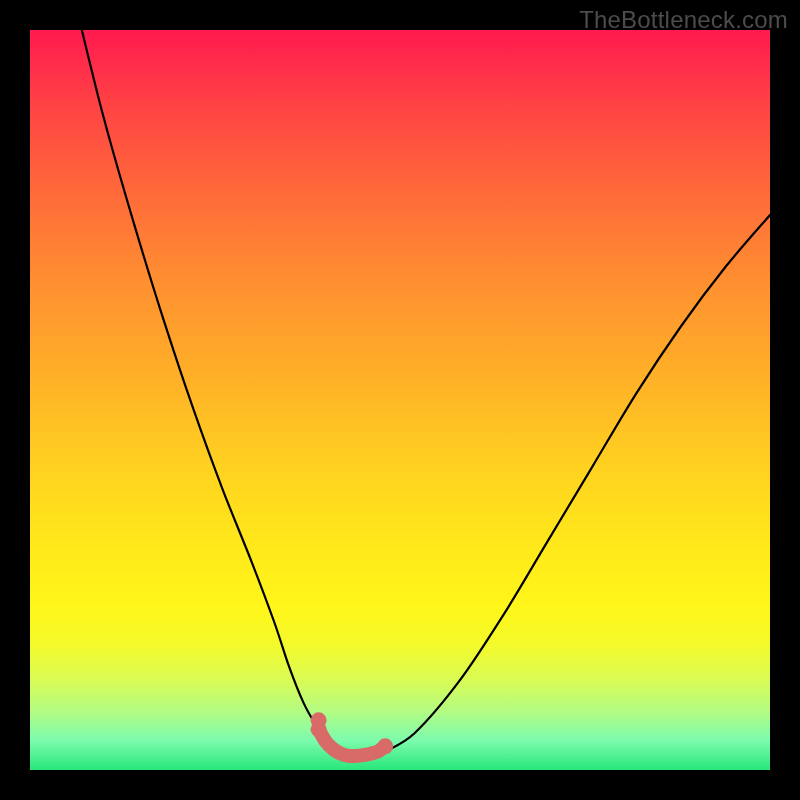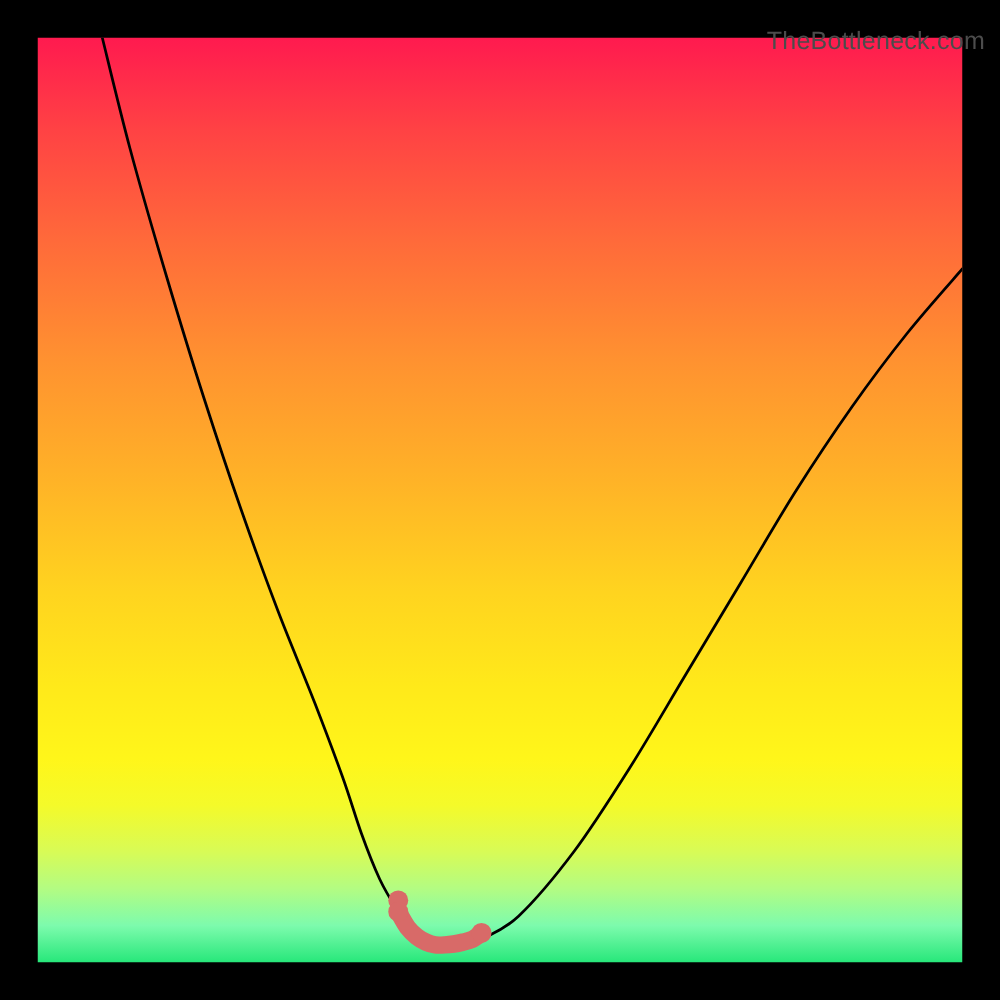--- a/index.html
+++ b/index.html
@@ -8,25 +8,24 @@
     position: relative;
     width: 800px;
     height: 800px;
     background: #000;
   }
   .watermark {
     position: absolute;
     top: 6px;
     right: 12px;
     font-family: Arial, Helvetica, sans-serif;
-    font-size: 20px;
+    font-size: 24px;
     color: #4c4c4c;
     letter-spacing: 0.2px;
     z-index: 10;
-    margin-top: 16px;
   }
   .plot-area {
     position: absolute;
     left: 30px;
     top: 30px;
     width: 740px;
     height: 740px;
     overflow: hidden;
   }
   .gradient-bg {

